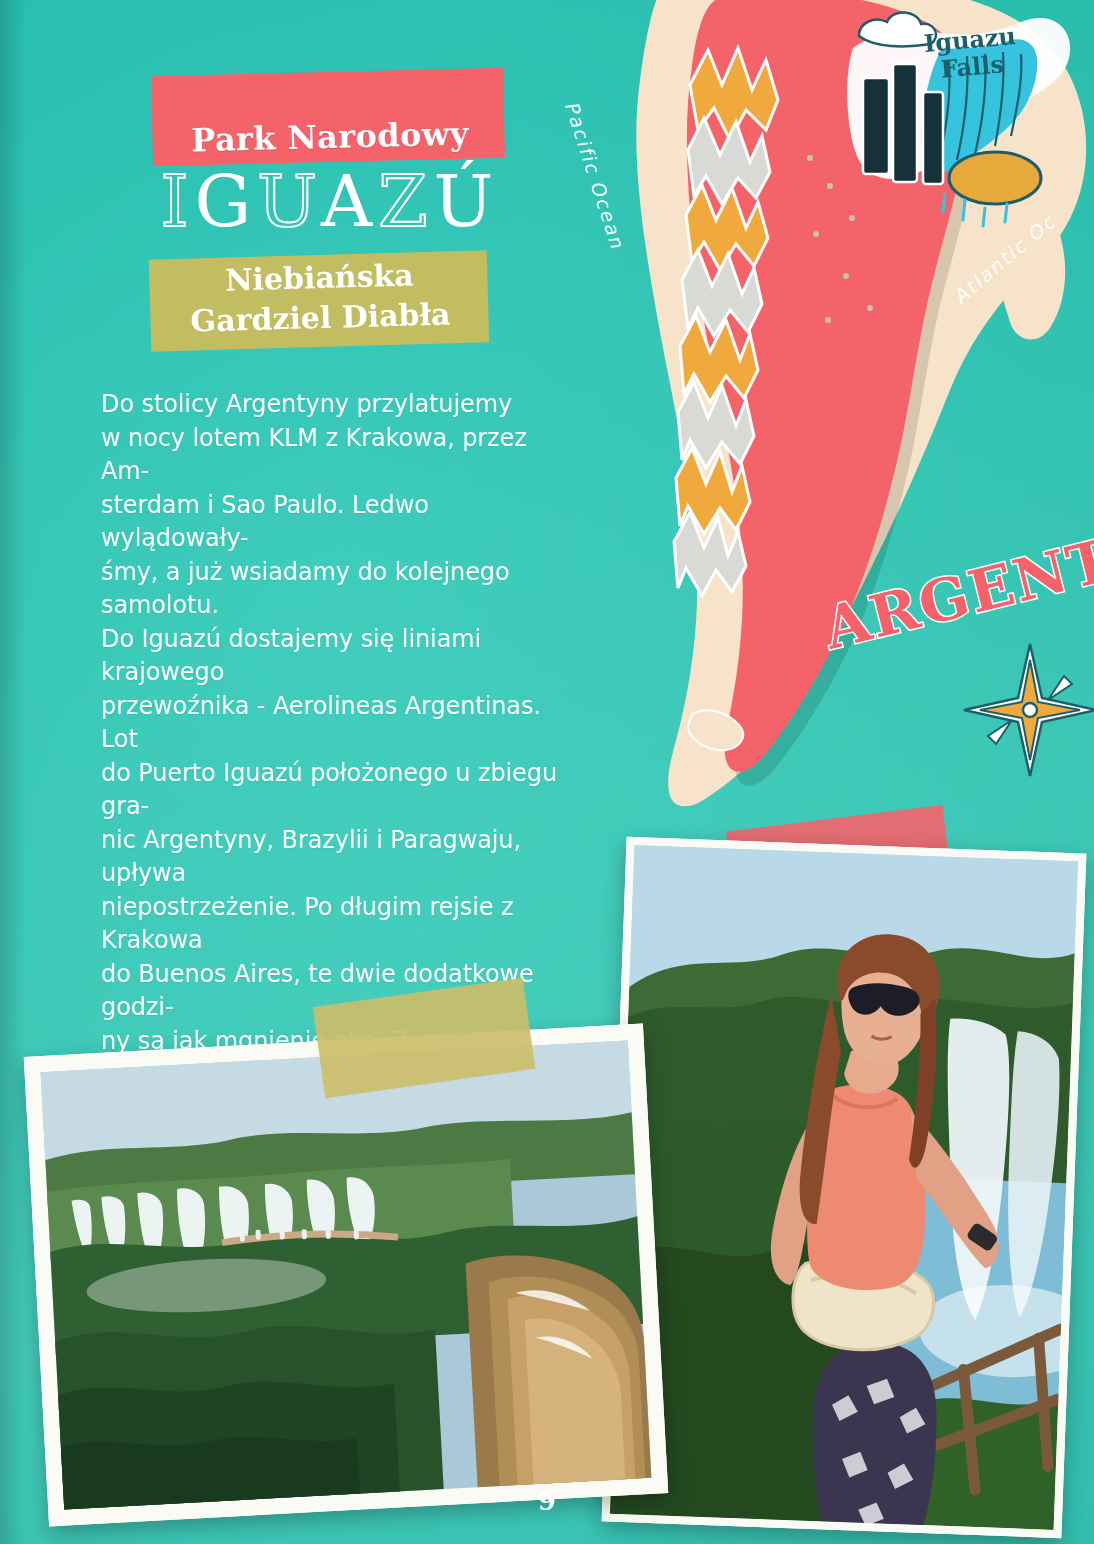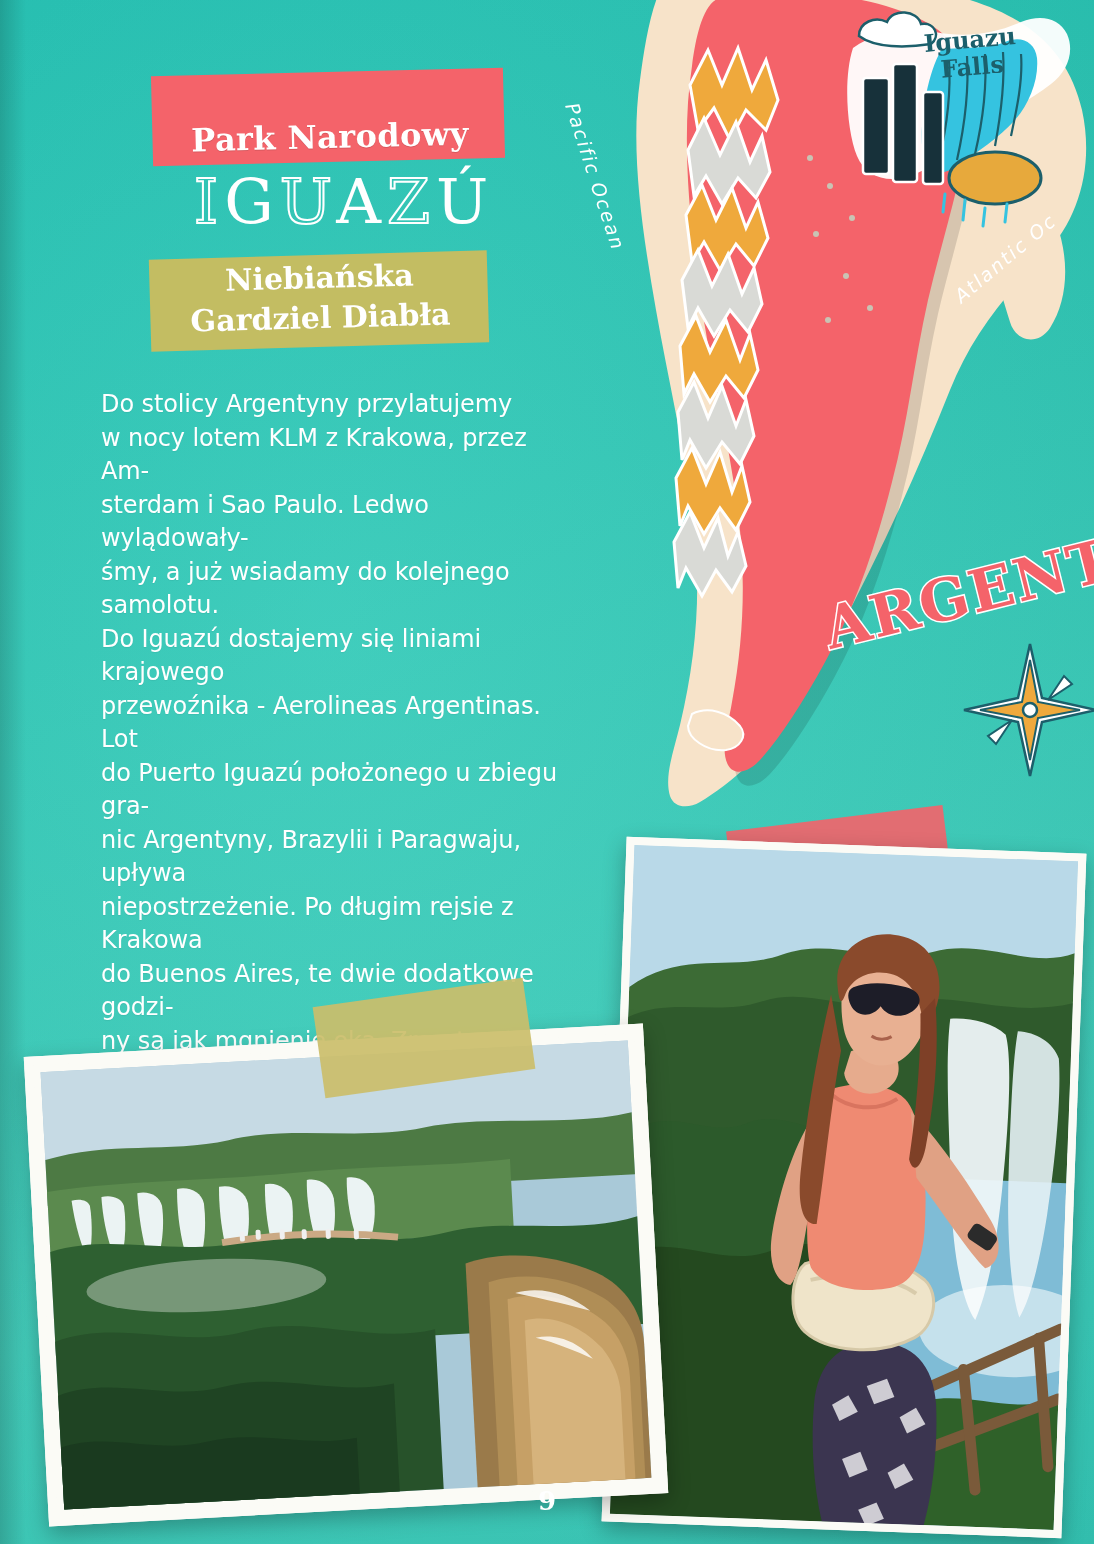--- a/index.html
+++ b/index.html
@@ -57,28 +57,28 @@
     color: #ffffff;
     font-family: "DejaVu Serif", serif;
     font-weight: bold;
     font-size: 32px;
     letter-spacing: 0.4px;
     transform: rotate(-1.4deg);
     text-shadow: 0 1px 0 rgba(0,0,0,0.12);
   }
   .title-main {
     position: absolute;
-    left: 74px;
+    left: 60px;
     top: 152px;
     width: 540px;
     text-align: center;
     color: #ffffff;
     font-family: "DejaVu Serif", serif;
     font-weight: normal;
-    font-size: 62px;
+    font-size: 71px;
     line-height: 100px;
     letter-spacing: 6px;
     -webkit-text-stroke: 0px;
   }
   .title-main .outline {
     color: transparent;
     -webkit-text-stroke: 2px #ffffff;
   }
   .title-sub {
     position: absolute;

